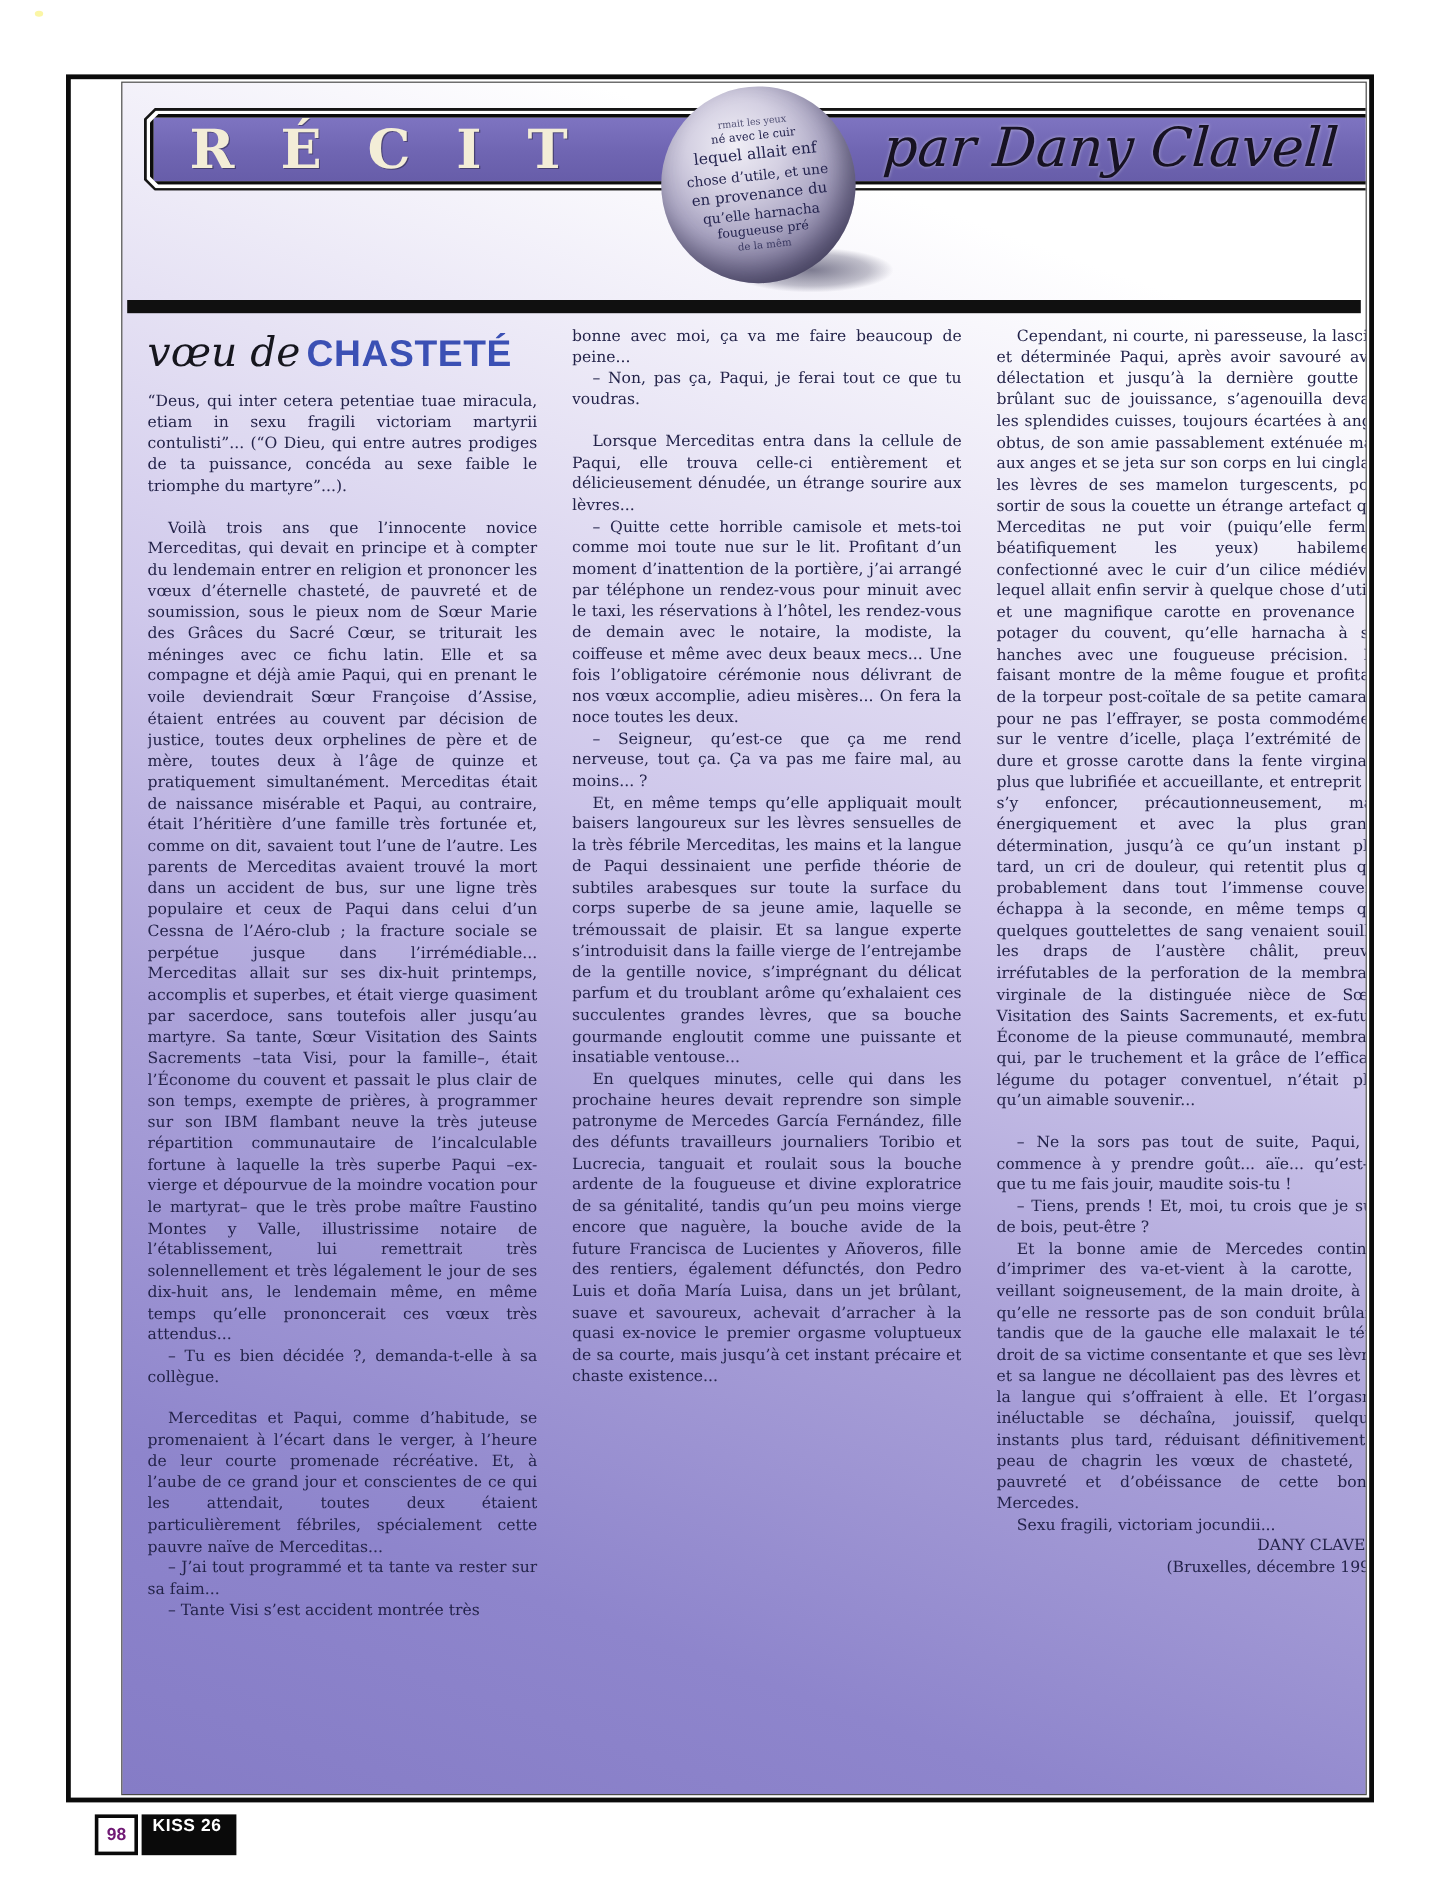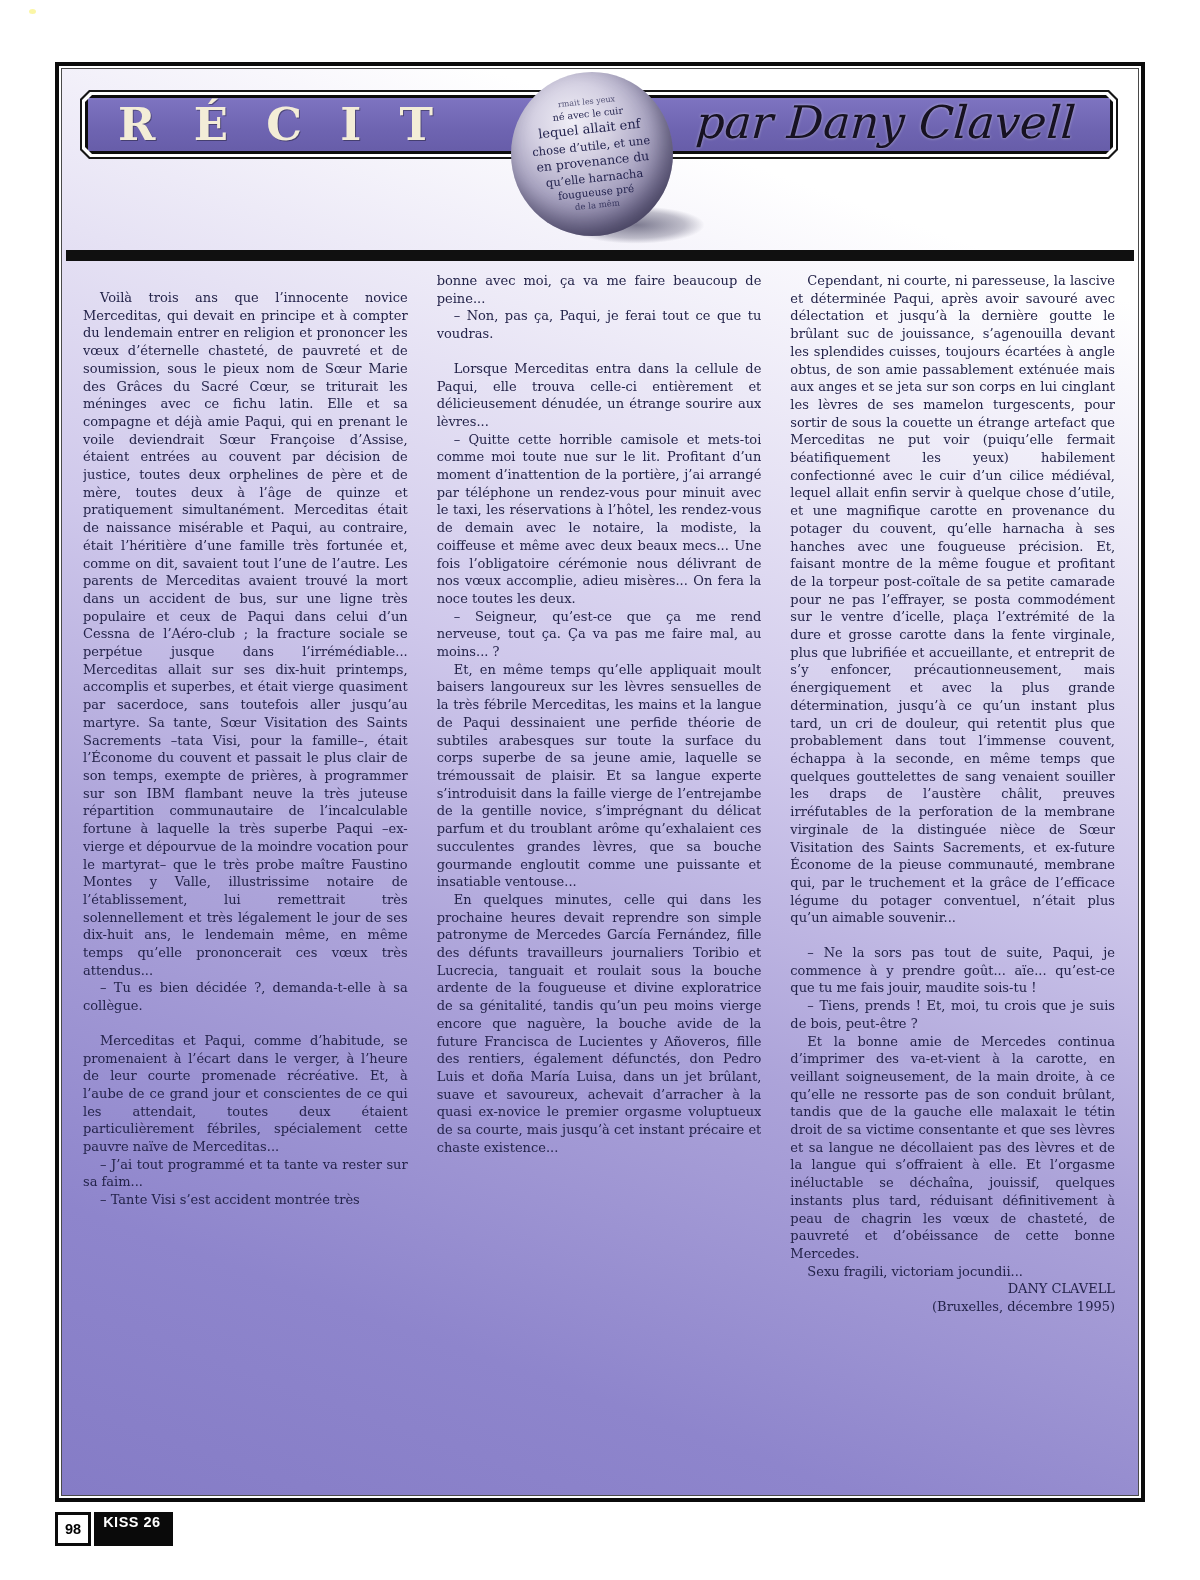--- a/index.html
+++ b/index.html
@@ -6,21 +6,21 @@
   .screen{position:relative;width:1200px;height:1580px;background:#ffffff;overflow:hidden;
           font-family:"DejaVu Serif",serif;}
   .speck{position:absolute;border-radius:50%;background:rgba(250,245,150,.85);}
   .speck.s1{left:29px;top:9px;width:7px;height:5px;}
   .speck.s2{left:83px;top:168px;width:6px;height:5px;}
 
   
   .frame{position:absolute;left:55px;top:62px;width:1082px;height:1432px;
          border:4px solid #0b0b0b;background:#fff;}
   .frame-inner{position:absolute;inset:2px;border:1.5px solid #4a4a4a;overflow:hidden;
-         background:linear-gradient(200deg,#ffffff 13%,#e6e2f4 30%,#cfc8eb 45%,#aca3d9 63%,#8e85cc 84%,#857cc6 100%);}
+         background:linear-gradient(200deg,#ffffff 13%,#e6e2f4 30%,#cfc8eb 45%,#aca3d9 63%,#8e85cc 84%,#857cc6 100%);margin-left:40px;}
 
   
   .plaque{position:absolute;left:18px;top:21px;width:1038px;height:69px;background:#151515;
           clip-path:polygon(9px 0,calc(100% - 9px) 0,100% 9px,100% calc(100% - 9px),calc(100% - 9px) 100%,9px 100%,0 calc(100% - 9px),0 9px);}
   .plaque-white{position:absolute;inset:2px;background:#ffffff;
           clip-path:polygon(8px 0,calc(100% - 8px) 0,100% 8px,100% calc(100% - 8px),calc(100% - 8px) 100%,8px 100%,0 calc(100% - 8px),0 8px);}
   .plaque-purple{position:absolute;inset:5px;background:linear-gradient(180deg,#7e74c1 0%,#6f65b2 55%,#675da9 100%);
           border:3px solid #0d0d0d;box-sizing:border-box;
           clip-path:polygon(7px 0,calc(100% - 7px) 0,100% 7px,100% calc(100% - 7px),calc(100% - 7px) 100%,7px 100%,0 calc(100% - 7px),0 7px);
           display:flex;align-items:center;}
@@ -61,22 +61,22 @@
                  color:#3b50b4;letter-spacing:.5px;}
   .para{margin:0;font-size:13px;line-height:17.7px;color:#232349;text-align:justify;
         text-indent:17px;hyphens:auto;-webkit-hyphens:auto;}
   .para.cont{text-indent:0;}
   .para.gap{margin-top:17px;}
   .para.right{text-align:right;text-indent:0;}
 
   
   .footer{position:absolute;left:55px;top:1512px;display:flex;align-items:stretch;
           font-family:"Liberation Sans",sans-serif;font-weight:bold;font-size:14.5px;}
-  .pgnum{background:#ffffff;border:3.5px solid #0a0a0a;color:#000000;padding:1px 7px;
-         display:flex;align-items:center;}
+  .pgnum{background:#ffffff;border:3.5px solid #0a0a0a;color:#701a75;padding:1px 7px;
+         display:flex;align-items:center;margin-left:24px;}
   .mag{background:#0a0a0a;color:#ffffff;padding:2px 12px 16px 9px;margin-left:3px;
        display:flex;align-items:center;letter-spacing:.5px;}
 </style>
 </head>
 <body>
 
 <div class="screen">
 
   <div class="speck s1"></div>
   <div class="speck s2"></div>
@@ -103,20 +103,25 @@
             <div class="ball-line bl5">qu’elle harnacha</div>
             <div class="ball-line bl6">fougueuse pré</div>
             <div class="ball-line bl7">de la mêm</div>
           </div>
       </div>
 
       <div class="hrule"></div>
 
       <div class="columns">
         <div class="col">
+          <div class="title">
+            <span class="t-italic">vœu de</span>
+            <span class="t-bold">CHASTETÉ</span>
+          </div>
+        <p class="para cont">“Deus, qui inter cetera petentiae tuae miracula, etiam in sexu fragili victoriam martyrii contulisti”... (“O Dieu, qui entre autres prodiges de ta puissance, concéda au sexe faible le triomphe du martyre”...).</p>
             <p class="para gap">Voilà trois ans que l’innocente novice Merceditas, qui devait en principe et à compter du lendemain entrer en religion et prononcer les vœux d’éternelle chasteté, de pauvreté et de soumission, sous le pieux nom de Sœur Marie des Grâces du Sacré Cœur, se triturait les méninges avec ce fichu latin. Elle et sa compagne et déjà amie Paqui, qui en prenant le voile deviendrait Sœur Françoise d’Assise, étaient entrées au couvent par décision de justice, toutes deux orphelines de père et de mère, toutes deux à l’âge de quinze et pratiquement simultanément. Merceditas était de naissance misérable et Paqui, au contraire, était l’héritière d’une famille très fortunée et, comme on dit, savaient tout l’une de l’autre. Les parents de Merceditas avaient trouvé la mort dans un accident de bus, sur une ligne très populaire et ceux de Paqui dans celui d’un Cessna de l’Aéro-club ; la fracture sociale se perpétue jusque dans l’irrémédiable... Merceditas allait sur ses dix-huit printemps, accomplis et superbes, et était vierge quasiment par sacerdoce, sans toutefois aller jusqu’au martyre. Sa tante, Sœur Visitation des Saints Sacrements –tata Visi, pour la famille–, était l’Économe du couvent et passait le plus clair de son temps, exempte de prières, à programmer sur son IBM flambant neuve la très juteuse répartition communautaire de l’incalculable fortune à laquelle la très superbe Paqui –ex-vierge et dépourvue de la moindre vocation pour le martyrat– que le très probe maître Faustino Montes y Valle, illustrissime notaire de l’établissement, lui remettrait très solennellement et très légalement le jour de ses dix-huit ans, le lendemain même, en même temps qu’elle prononcerait ces vœux très attendus...</p>
             <p class="para">– Tu es bien décidée ?, demanda-t-elle à sa collègue.</p>
             <p class="para gap">Merceditas et Paqui, comme d’habitude, se promenaient à l’écart dans le verger, à l’heure de leur courte promenade récréative. Et, à l’aube de ce grand jour et conscientes de ce qui les attendait, toutes deux étaient particulièrement fébriles, spécialement cette pauvre naïve de Merceditas...</p>
             <p class="para">– J’ai tout programmé et ta tante va rester sur sa faim...</p>
             <p class="para">– Tante Visi s’est accident montrée très</p>
           </div>
         <div class="col">
             <p class="para cont">bonne avec moi, ça va me faire beaucoup de peine...</p>
             <p class="para">– Non, pas ça, Paqui, je ferai tout ce que tu voudras.</p>
             <p class="para gap">Lorsque Merceditas entra dans la cellule de Paqui, elle trouva celle-ci entièrement et délicieusement dénudée, un étrange sourire aux lèvres...</p>

